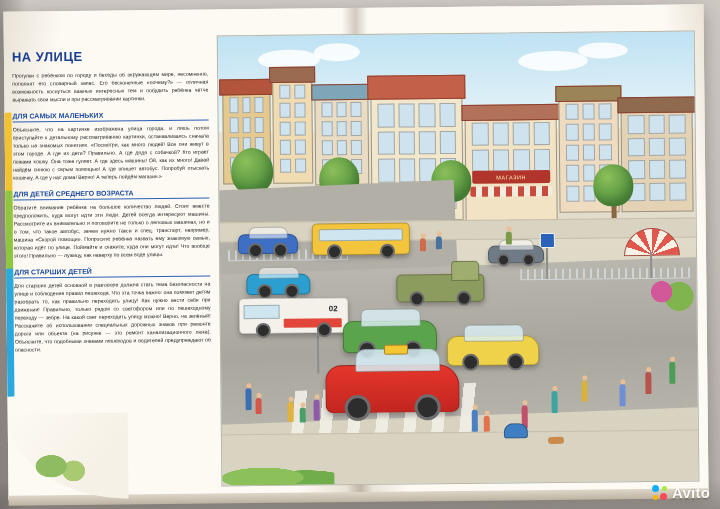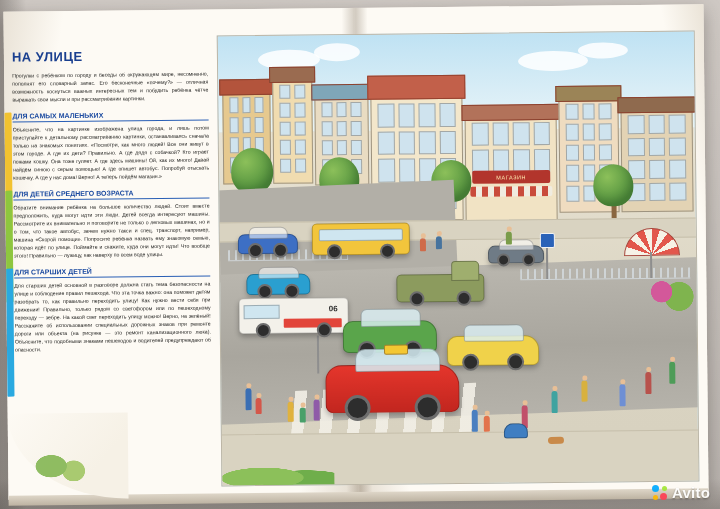--- a/index.html
+++ b/index.html
@@ -541,21 +541,21 @@
 
       <div class="veh" style="left:26px;top:238px;width:62px;height:19px;background:#2a9fd0;">
         <div class="cab"></div>
         <div class="wheel" style="left:10px;"></div>
         <div class="wheel" style="right:10px;"></div>
       </div>
 
       <div class="veh" style="left:18px;top:262px;width:108px;height:34px;background:#f3f1ea;border-radius:5px;">
         <div style="position:absolute;left:4px;top:6px;width:34px;height:12px;background:#cfe6f0;border:1px solid rgba(0,0,0,.25);"></div>
         <div style="position:absolute;left:44px;right:6px;top:20px;height:9px;background:#e2453a;border-radius:1px;"></div>
-        <div style="position:absolute;right:10px;top:6px;font-size:8px;font-weight:bold;color:#2b2b2b;">06</div>
+        <div style="position:absolute;right:10px;top:6px;font-size:8px;font-weight:bold;color:#2b2b2b;">02</div>
         <div class="wheel" style="left:16px;"></div>
         <div class="wheel" style="right:16px;"></div>
       </div>
 
       <div class="veh" style="left:176px;top:240px;width:86px;height:26px;background:#8c9b5e;border-radius:5px;">
         <div style="position:absolute;right:4px;top:-14px;width:26px;height:18px;background:#9fae6e;border:1px solid rgba(0,0,0,.3);border-radius:4px 5px 0 0;"></div>
         <div class="wheel" style="left:12px;"></div>
         <div class="wheel" style="right:12px;"></div>
       </div>
 

